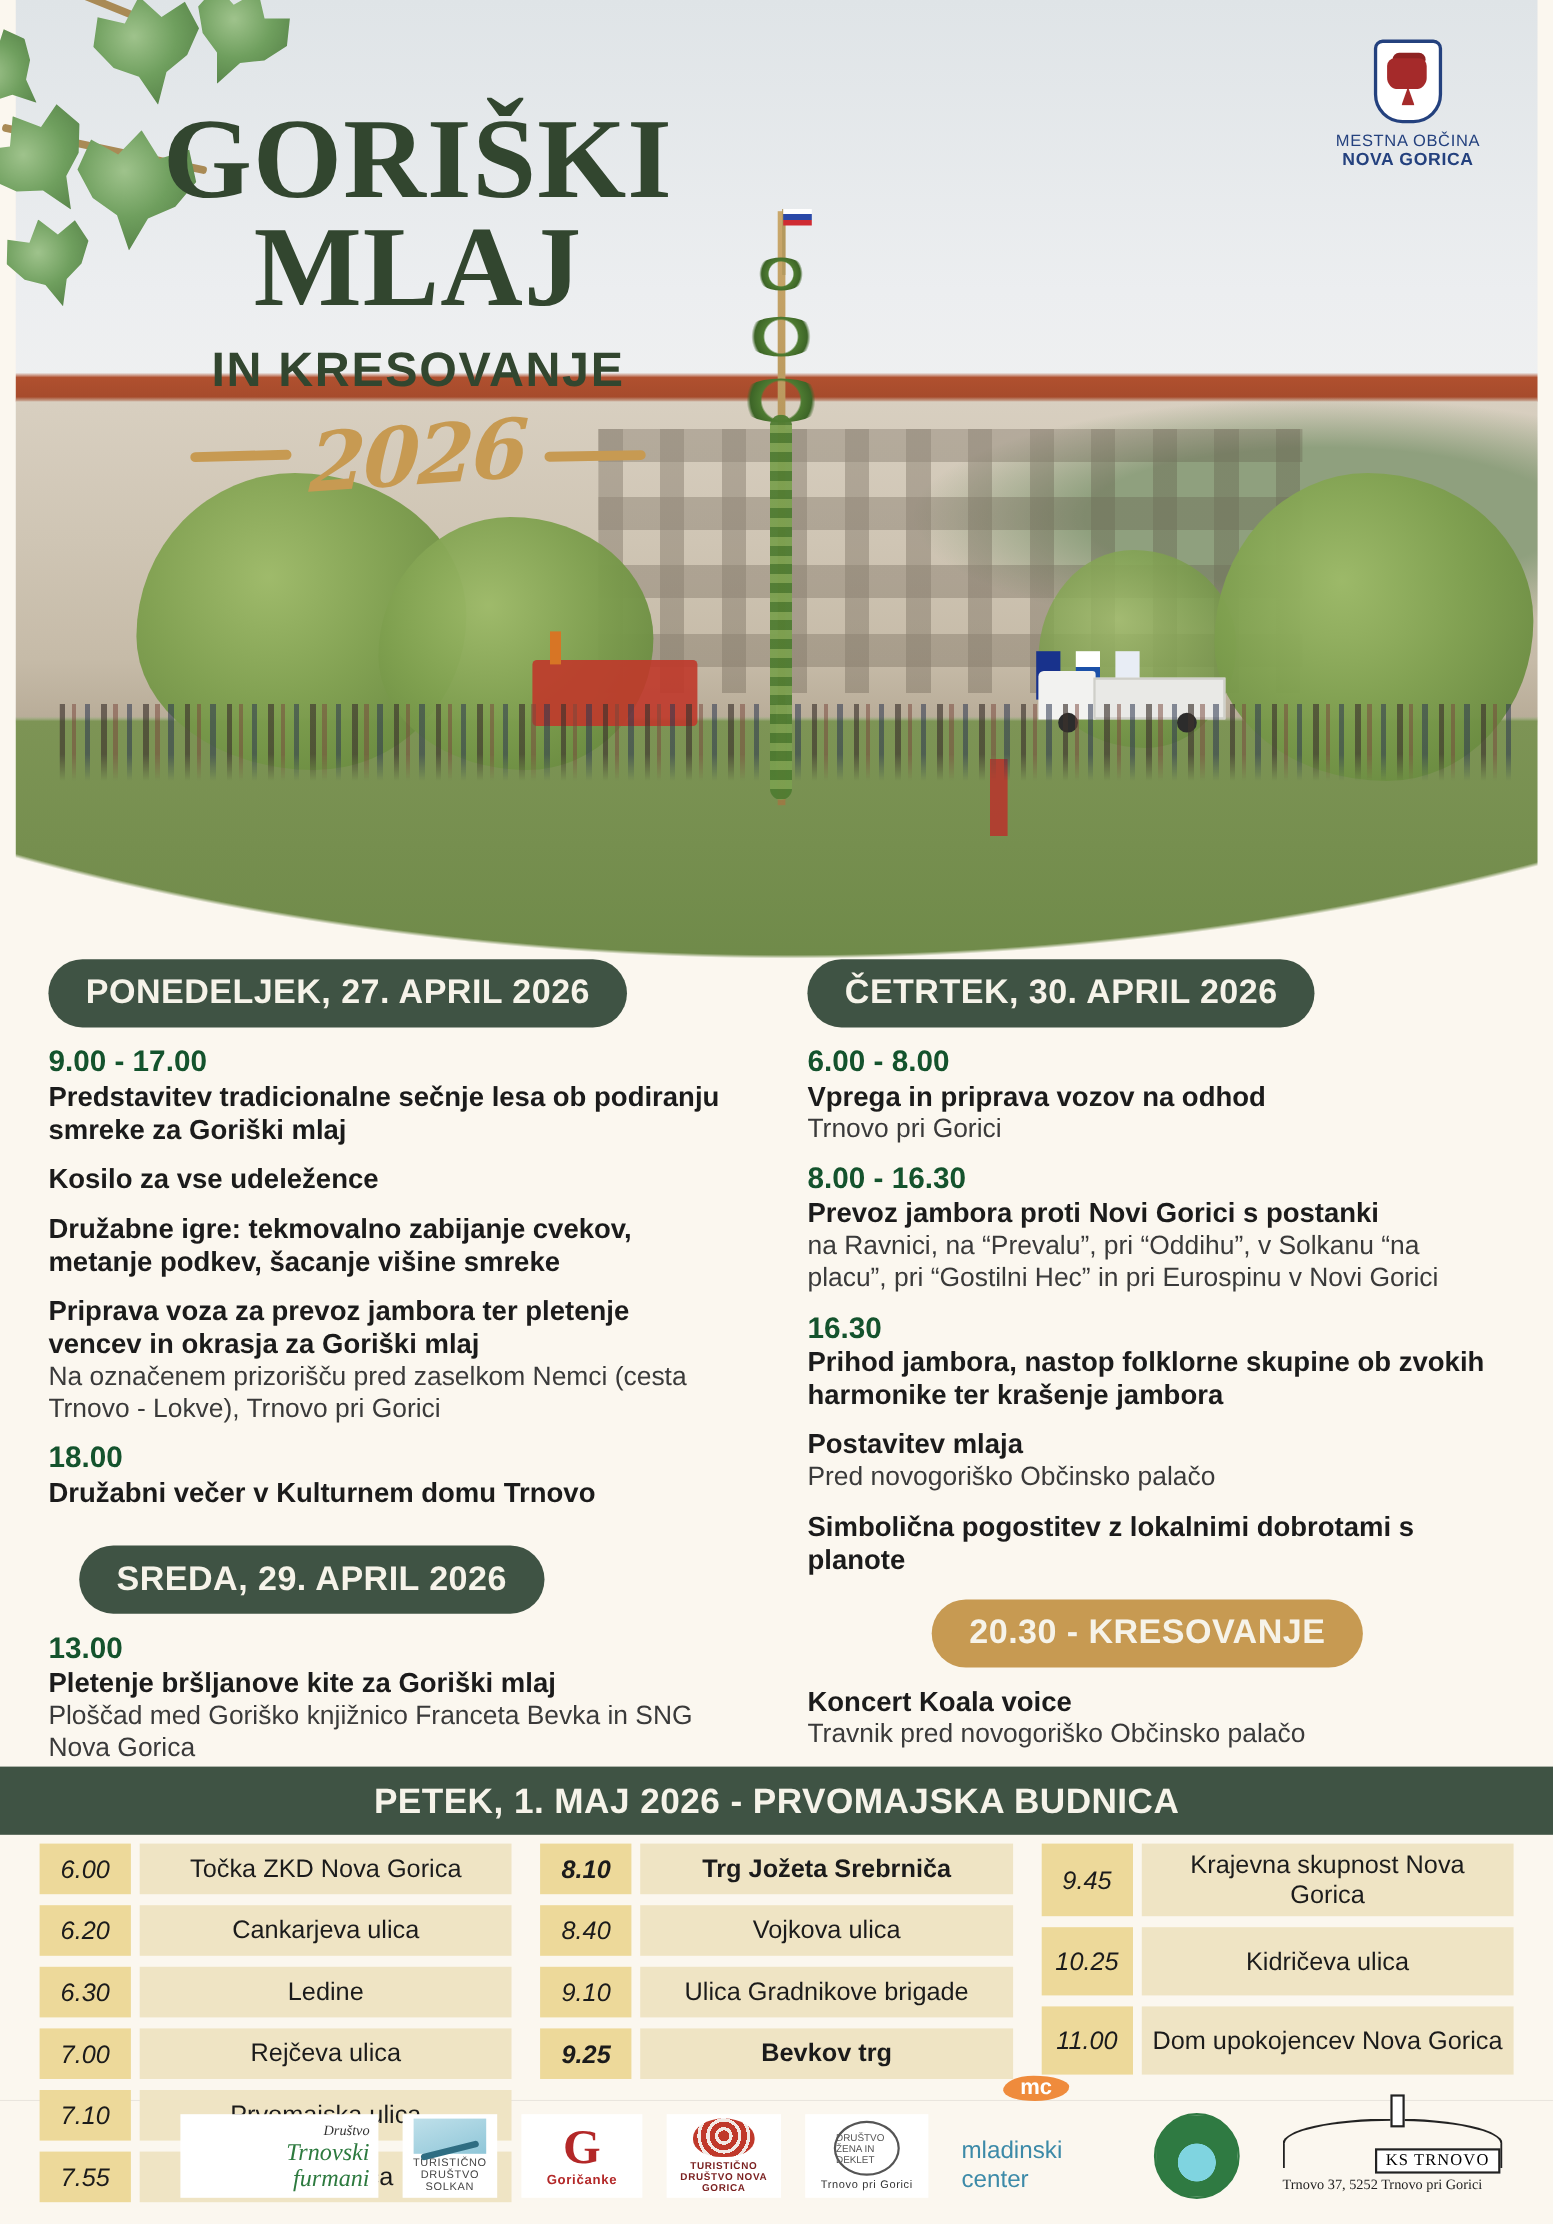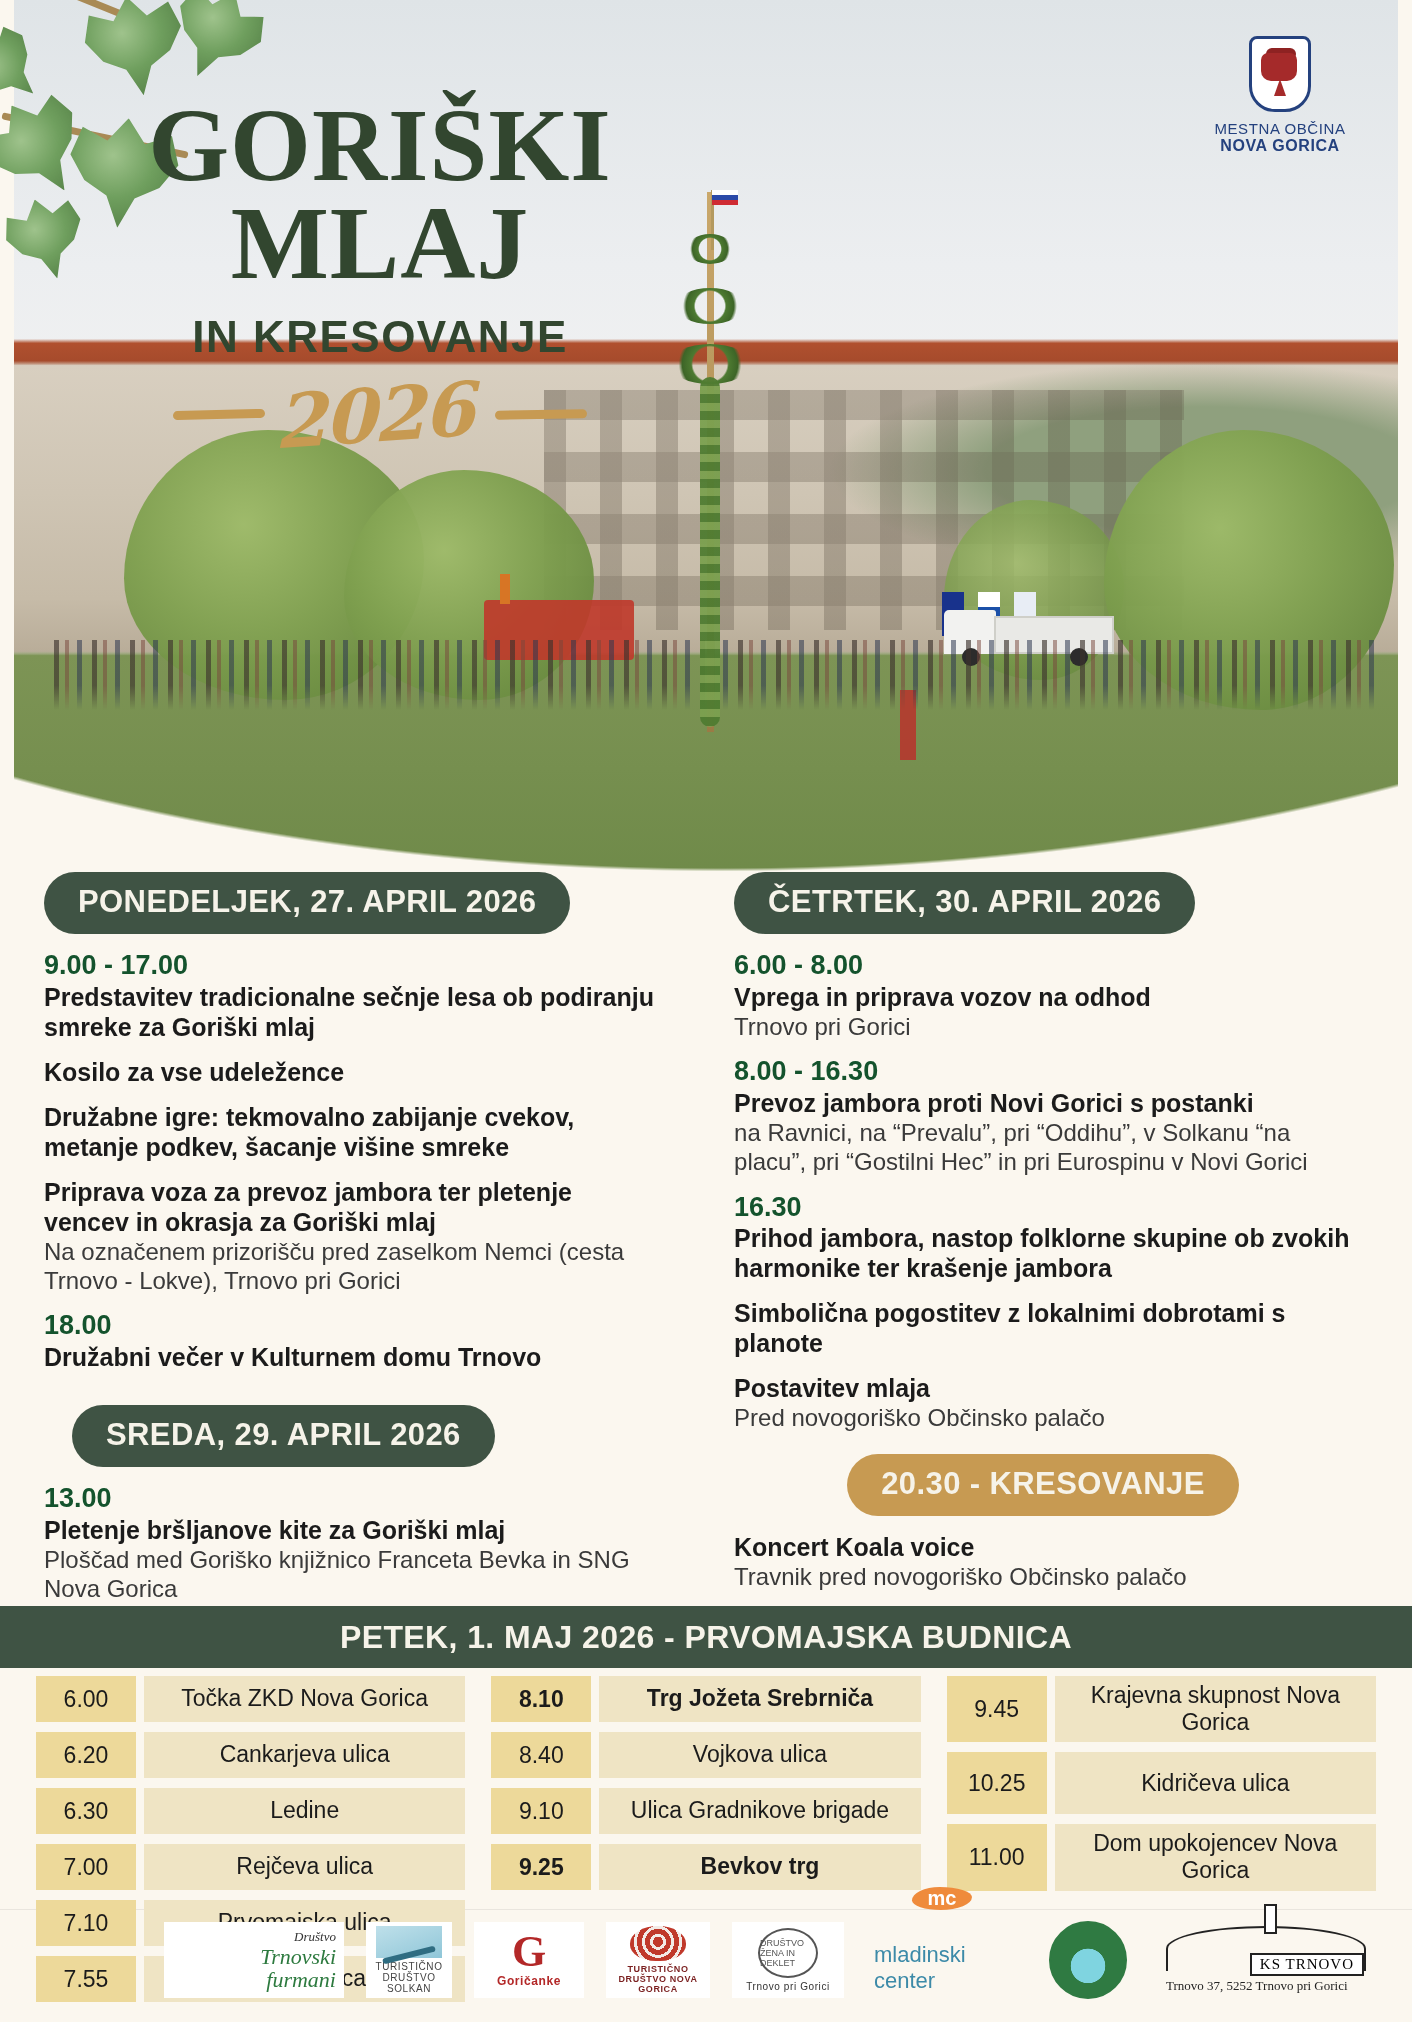--- a/index.html
+++ b/index.html
@@ -256,24 +256,25 @@
     z-index:5;
   }
 
   .tables {
     position:absolute; left:0; top:1676px; width:1412px;
     display:flex; padding: 0 36px; gap: 26px; z-index:5;
   }
   .tbl { flex:1; display:flex; flex-direction:column; gap:10px; }
   .trow { display:flex; gap:8px; }
   .tcell-time {
-    width: 100px; min-height: 46px;
+    width: 83px; min-height: 46px;
     background:#EDD99A; color:#1b1b1b;
     display:flex; align-items:center; justify-content:center;
     font-size:23px;
+    font-style:italic;
   }
   .tcell-name {
     flex:1; min-height:46px;
     background:#EFE4C4; color:#1b1b1b;
     display:flex; align-items:center; justify-content:center;
     text-align:center; font-size:23px; line-height:1.18; padding: 6px 8px;
   }
   .trow.bold .tcell-time, .trow.bold .tcell-name { font-weight:700; }
   .tbl.c3 .tcell-name { min-height: 62px; }
 
@@ -451,25 +452,25 @@
       <div class="ev">
         <div class="t">8.00 - 16.30</div>
         <div class="h">Prevoz jambora proti Novi Gorici s postanki</div>
         <div class="d">na Ravnici, na “Prevalu”, pri “Oddihu”, v Solkanu “na placu”, pri “Gostilni Hec” in pri Eurospinu v Novi Gorici</div>
       </div>
       <div class="ev">
         <div class="t">16.30</div>
         <div class="h">Prihod jambora, nastop folklorne skupine ob zvokih harmonike ter krašenje jambora</div>
       </div>
       <div class="ev">
-        <div class="h">Simbolična pogostitev z lokalnimi dobrotami s planote</div>
-      </div>
-      <div class="ev">
         <div class="h">Postavitev mlaja</div>
         <div class="d">Pred novogoriško Občinsko palačo</div>
+      </div>
+      <div class="ev">
+        <div class="h">Simbolična pogostitev z lokalnimi dobrotami s planote</div>
       </div>
 
       <div style="text-align:center;">
         <div class="day-pill gold" style="margin-top:6px;">20.30 - KRESOVANJE</div>
       </div>
 
       <div class="ev">
         <div class="h">Koncert Koala voice</div>
         <div class="d">Travnik pred novogoriško Občinsko palačo</div>
       </div>

